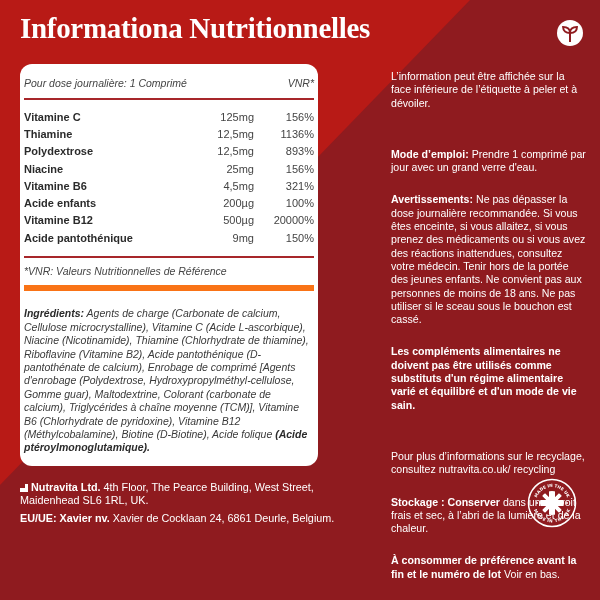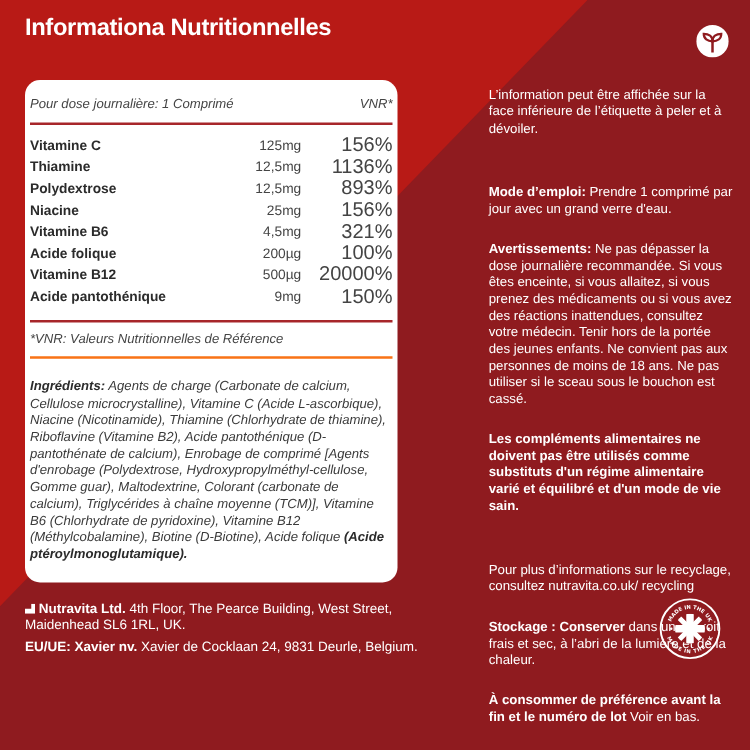--- a/index.html
+++ b/index.html
@@ -9,49 +9,49 @@
       background: #8f1b1f;
     }
     .bg-bright {
       position: absolute; left: 0; top: 0; width: 600px; height: 600px;
       background: #b81a16;
       clip-path: polygon(0 0, 470px 0, 0 485px);
       z-index: 0;
     }
     .title {
       position: absolute; left: 20px; top: 12px; z-index: 2;
-      color: #ffffff; font-weight: bold; font-size: 19px; letter-spacing: -0.3px;
-      font-family: Liberation Sans, sans-serif;
+      color: #ffffff; font-weight: bold; font-size: 29px; letter-spacing: -0.3px;
+      font-family: Liberation Serif, serif;
     }
     .brand-icon {
       position: absolute; left: 557px; top: 20px; width: 26px; height: 26px; z-index: 2;
     }
     .card {
       position: absolute; left: 20px; top: 64px; width: 298px; height: 402px;
       background: #ffffff; border-radius: 12px; z-index: 2; padding: 0 4px; box-sizing: border-box;
       color: #2b2b2b;
     }
     .card-head {
       display: flex; justify-content: space-between; align-items: center;
       height: 34px; font-style: italic; font-size: 10.5px; color: #444;
       font-family: "Liberation Sans", sans-serif;
       border-bottom: 2px solid #a7262a; margin-bottom: 8px;
     }
     .card-head span { padding-top: 4px; }
     .nrow {
-      display: flex; height: 17.3px; align-items: center; font-size: 10.5px; gap: 13px;
+      display: flex; height: 17.3px; align-items: center; font-size: 10.5px;
     }
     .nrow .n-name { flex: 1; font-weight: bold; color: #2b2b2b; font-family: "Liberation Sans", sans-serif; font-size: 11px; }
     .nrow .n-amt { width: 60px; text-align: right; color: #444; font-family: "Liberation Sans", sans-serif; font-size: 11px; }
-    .nrow .n-vnr { width: 60px; text-align: right; color: #444; font-family: "Liberation Sans", sans-serif; font-size: 16px; }
+    .nrow .n-vnr { width: 60px; text-align: right; color: #444; font-family: "Liberation Sans", sans-serif; font-size: 11px; }
     .sep1 { border-top: 2px solid #a7262a; margin-top: 10px; }
     .footnote {
       font-style: italic; font-size: 10.5px; color: #444; padding: 7px 0 8px 0;
       font-family: "Liberation Sans", sans-serif;
-      border-bottom: 2px solid #f97316;
+      border-bottom: 6px solid #f97316;
     }
     .ingredients {
       padding-top: 16px; font-size: 10.5px; line-height: 13.4px; color: #3a3a3a;
       font-family: "Liberation Sans", sans-serif;
       font-style: italic;
     }
     .ingredients b { color: #2b2b2b; }
     .address {
       position: absolute; left: 20px; top: 481px; width: 340px; z-index: 2;
       color: #ffffff; font-size: 10.8px; line-height: 13.4px; font-family: "Liberation Sans", sans-serif;
@@ -110,21 +110,21 @@
     <span class="n-name">Niacine</span>
     <span class="n-amt">25mg</span>
     <span class="n-vnr">156%</span>
   </div>
   <div class="nrow">
     <span class="n-name">Vitamine B6</span>
     <span class="n-amt">4,5mg</span>
     <span class="n-vnr">321%</span>
   </div>
   <div class="nrow">
-    <span class="n-name">Acide folique</span>
+    <span class="n-name">Acide enfants</span>
     <span class="n-amt">200µg</span>
     <span class="n-vnr">100%</span>
   </div>
   <div class="nrow">
     <span class="n-name">Vitamine B12</span>
     <span class="n-amt">500µg</span>
     <span class="n-vnr">20000%</span>
   </div>
   <div class="nrow">
     <span class="n-name">Acide pantothénique</span>
@@ -135,21 +135,21 @@
   <div class="sep1"></div>
   <div class="footnote">*VNR: Valeurs Nutritionnelles de Référence</div>
 
   <div class="ingredients"><b>Ingrédients:</b><span> Agents de charge (Carbonate de calcium, Cellulose microcrystalline), Vitamine C (Acide L-ascorbique), Niacine (Nicotinamide), Thiamine (Chlorhydrate de thiamine), Riboflavine (Vitamine B2), Acide pantothénique (D-pantothénate de calcium), Enrobage de comprimé [Agents d'enrobage (Polydextrose, Hydroxypropylméthyl-cellulose, Gomme guar), Maltodextrine, Colorant (carbonate de calcium), Triglycérides à chaîne moyenne (TCM)], Vitamine B6 (Chlorhydrate de pyridoxine), Vitamine B12 (Méthylcobalamine), Biotine (D-Biotine), Acide folique </span><b>(Acide ptéroylmonoglutamique).</b></div>
 </div>
 
 <div class="address">
   <p><svg class="factory-icon" viewBox="0 0 8 8">
         <path d="M0 8 V4 H5 V0 H8 V8 Z" fill="#ffffff"></path>
       </svg><b>Nutravita Ltd.</b><span> 4th Floor, The Pearce Building, West Street, Maidenhead SL6 1RL, UK.</span></p>
-  <p><b>EU/UE: Xavier nv.</b><span> Xavier de Cocklaan 24, 9831 Deurle, Belgium.</span></p>
+  <p><b>EU/UE: Xavier nv.</b><span> Xavier de Cocklaan 24, 6861 Deurle, Belgium.</span></p>
 </div>
 
 <div class="right-col">
   <p>L’information peut être affichée sur la face inférieure de l’étiquette à peler et à dévoiler.</p>
   <div class="gap-lg"></div>
   <p><b>Mode d’emploi:</b><span> Prendre 1 comprimé par jour avec un grand verre d'eau.</span></p>
   <div class="gap-sm"></div>
   <p><b>Avertissements:</b><span> Ne pas dépasser la dose journalière recommandée. Si vous êtes enceinte, si vous allaitez, si vous prenez des médicaments ou si vous avez des réactions inattendues, consultez votre médecin. Tenir hors de la portée des jeunes enfants. Ne convient pas aux personnes de moins de 18 ans. Ne pas utiliser si le sceau sous le bouchon est cassé.</span></p>
   <div class="gap-sm"></div>
   <p><b>Les compléments alimentaires ne doivent pas être utilisés comme substituts d'un régime alimentaire varié et équilibré et d'un mode de vie sain.</b></p>

